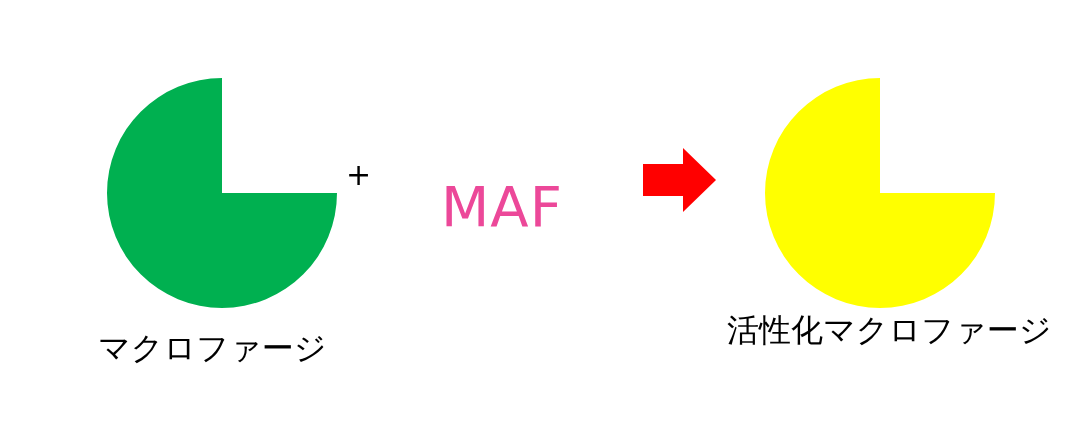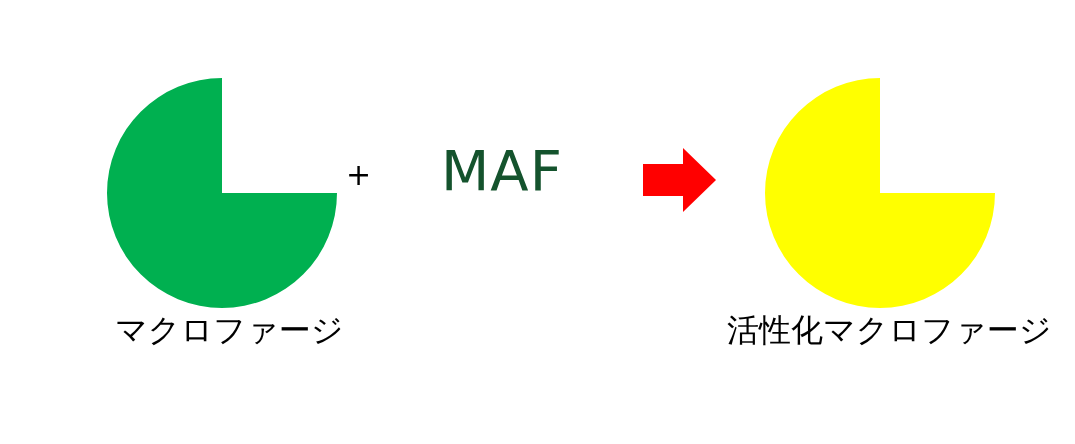--- a/index.html
+++ b/index.html
@@ -3,31 +3,31 @@
 <meta charset="utf-8">
 <style>
   html, body { margin: 0; padding: 0; background: #ffffff; }
   body { width: 1075px; height: 444px; position: relative; overflow: hidden;
          font-family: "DejaVu Sans", "Liberation Sans", sans-serif; }
   .abs { position: absolute; }
   svg.shapes { position: absolute; left: 0; top: 0; }
   .plus { left: 346px; top: 160px; font-size: 30px; color: #000; line-height: 1; }
   .maf { left: 441px; top: 143px; font-size: 56px; line-height: 1; letter-spacing: 1px; }
   .label { font-size: 32px; color: #000; line-height: 1; white-space: nowrap; }
-  .label-left { left: 98px; top: 314px; margin-left: 17px; }
+  .label-left { left: 98px; top: 332px; }
   .label-right { left: 727px; top: 314px; }
 </style>
 </head>
 <body>
 
 <svg class="shapes" width="1075" height="444" viewBox="0 0 1075 444">
 
   <path d="M222,193 L337,193 A115,115 0 1,1 222,78 Z" fill="#00B050"></path>
 
   <path d="M643,164 L683,164 L683,148 L716,180 L683,212 L683,196 L643,196 Z" fill="#FF0000"></path>
 
   <path d="M880,193 L995,193 A115,115 0 1,1 880,78 Z" fill="#FFFF00"></path>
 </svg>
 
 <div class="abs plus">+</div>
-<div class="abs maf" style="color:#14532d;">MAF</div>
+<div class="abs maf" style="color:#ec4899;margin-top:36px;">MAF</div>
 <div class="abs label label-left">マクロファージ</div>
 <div class="abs label label-right">活性化マクロファージ</div>
 
 </body></html>

